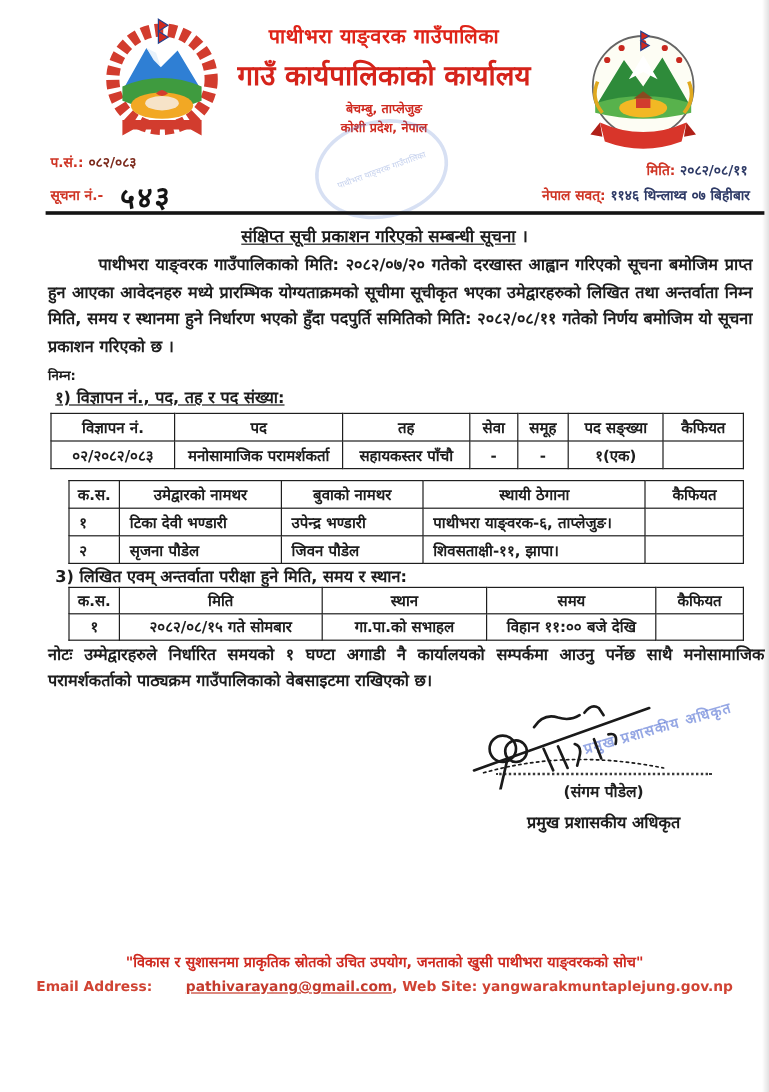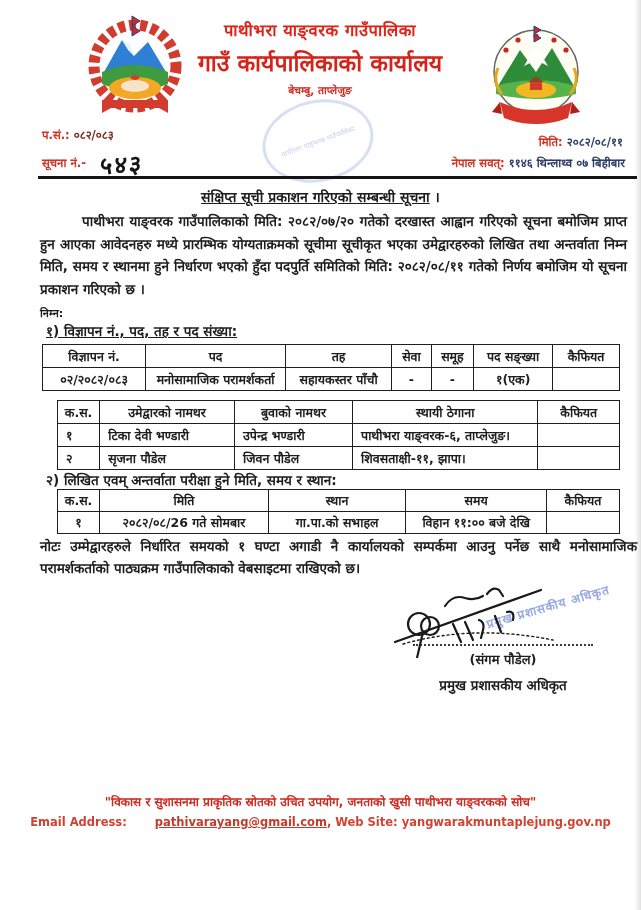--- a/index.html
+++ b/index.html
@@ -131,20 +131,21 @@
       <path d="M14,78 l-8,10 10,2 z" fill="#b02018"></path>
       <path d="M86,78 l8,10 -10,2 z" fill="#b02018"></path>
       <path d="M48,2 l7,4 -7,4 7,4 -7,4 z" fill="#d02a1e" stroke="#23418e" stroke-width="1"></path>
     </svg>
   </div>
 
   <div class="header-center">
     <div class="muni-name">पाथीभरा याङ्वरक गाउँपालिका</div>
     <div class="office-name">गाउँ कार्यपालिकाको कार्यालय</div>
     <div class="addr">बेचम्बु, ताप्लेजुङ</div>
+    <div class="addr addr2">कोशी प्रदेश, नेपाल</div>
   </div>
 
   <div class="round-stamp">
     <span>पाथीभरा याङ्वरक गाउँपालिका</span>
   </div>
 
   <div class="refline ref-psam">
     <span class="lbl-red">प.सं.:</span>
     <span class="val-maroon">०८२/०८३</span>
   </div>
@@ -231,21 +232,21 @@
       <tr>
         <td class="l">२</td>
         <td class="l">सृजना पौडेल</td>
         <td class="l">जिवन पौडेल</td>
         <td class="l">शिवसताक्षी-११, झापा।</td>
         <td></td>
       </tr>
     </tbody>
   </table>
 
-  <div class="sec-head sec2">२) लिखित एवम् अन्तर्वाता परीक्षा हुने मिति, समय र स्थान:</div>
+  <div class="sec-head sec2">3) लिखित एवम् अन्तर्वाता परीक्षा हुने मिति, समय र स्थान:</div>
 
   <table class="t3">
     <colgroup>
       <col style="width:7.5%">
         <col style="width:30%">
         <col style="width:24.5%">
       <col style="width:25%">
         <col style="width:13%">
     </colgroup>
     <thead>
@@ -253,21 +254,21 @@
         <th>क.स.</th>
         <th>मिति</th>
         <th>स्थान</th>
         <th>समय</th>
         <th>कैफियत</th>
       </tr>
     </thead>
     <tbody>
       <tr>
         <td>१</td>
-        <td>२०८२/०८/26 गते सोमबार</td>
+        <td>२०८२/०८/१५ गते सोमबार</td>
         <td>गा.पा.को सभाहल</td>
         <td>विहान ११:०० बजे देखि</td>
         <td></td>
       </tr>
     </tbody>
   </table>
 
   <div class="note">नोटः उम्मेद्वारहरुले निर्धारित समयको १ घण्टा अगाडी नै कार्यालयको सम्पर्कमा आउनु पर्नेछ साथै मनोसामाजिक परामर्शकर्ताको पाठ्यक्रम गाउँपालिकाको वेबसाइटमा राखिएको छ।</div>
 
   <div class="sig-block">

